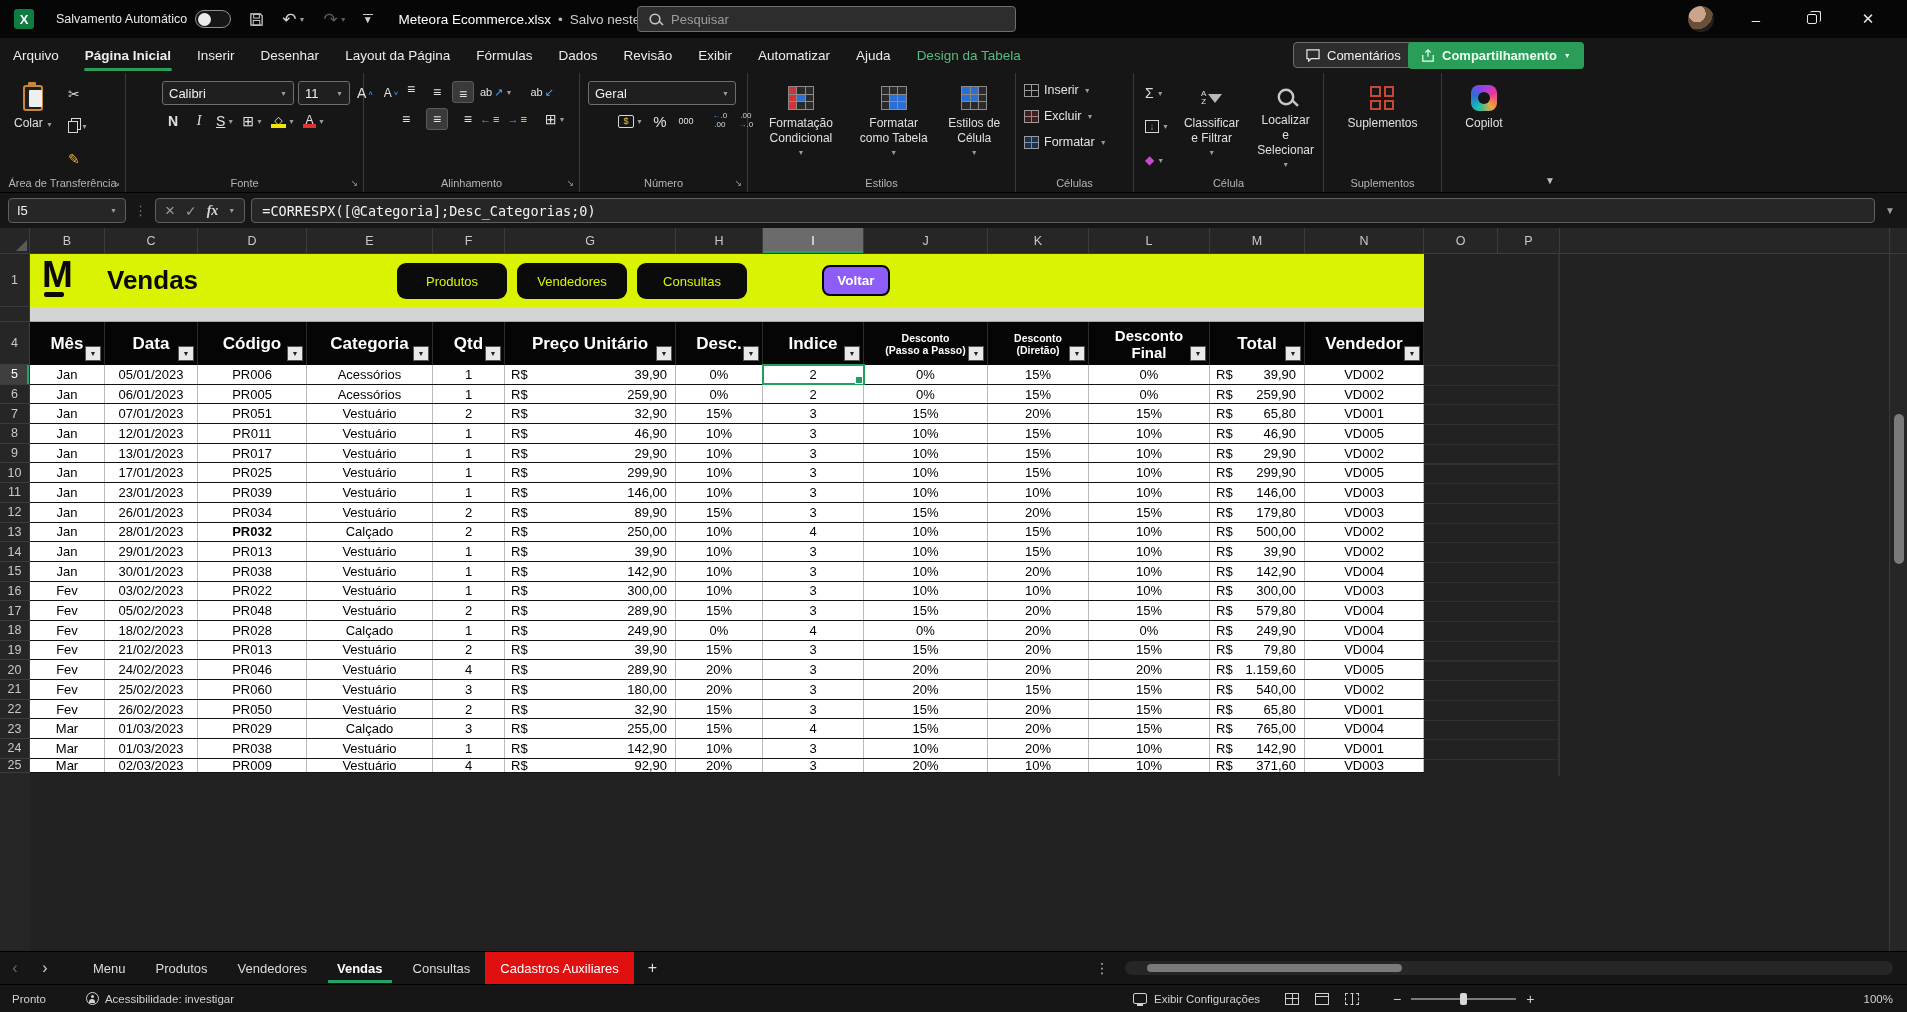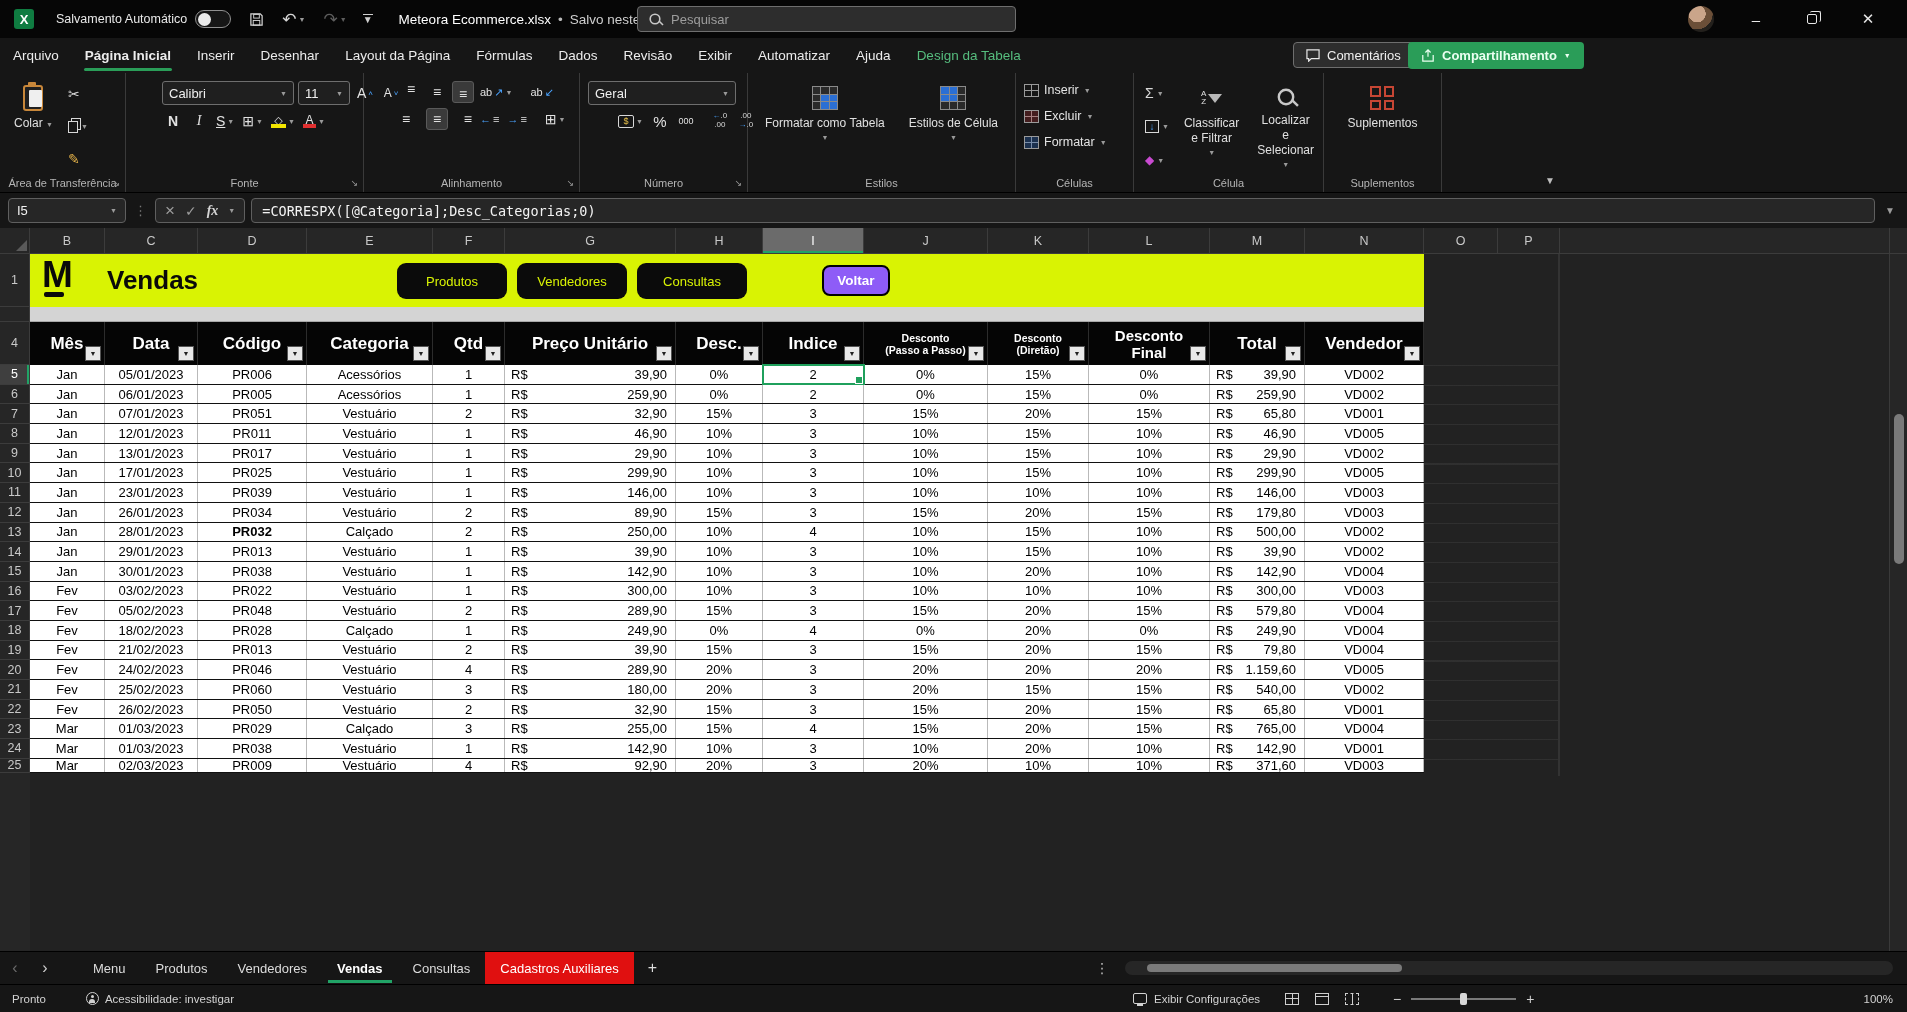--- a/index.html
+++ b/index.html
@@ -421,20 +421,37 @@
           </div>
       </div>
     </div>
     <span class="glabel">Número</span>
     <span class="launcher">↘</span>
   </div>
 
   <div class="rgroup" style="width:268px; justify-content:space-around">
     <div class="bigbtn">
       <div class="bicon">
+          <span class="grid3 gi-cf">
+            <span></span>
+            <span></span>
+            <span></span>
+            <span></span>
+            <span></span>
+            <span></span>
+            <span></span>
+            <span></span>
+            <span></span>
+          </span>
+        </div>
+      <span>Formatação Condicional</span>
+        <span class="caret">▼</span>
+    </div>
+    <div class="bigbtn">
+      <div class="bicon">
           <span class="grid3 gi-ft">
             <span></span>
             <span></span>
             <span></span>
             <span></span>
             <span></span>
             <span></span>
             <span></span>
             <span></span>
             <span></span>
@@ -526,20 +543,28 @@
             <span></span>
             <span></span>
             <span></span>
           </span>
         </div>
       <span>Suplementos</span>
     </div>
     <span class="glabel">Suplementos</span>
   </div>
 
+  <div class="rgroup" style="width:84px; justify-content:center; border-right:none">
+    <div class="bigbtn">
+      <div class="bicon">
+          <span class="copilot-ic"></span>
+        </div>
+      <span>Copilot</span>
+    </div>
+  </div>
 
   <span id="ribbon-collapse">▼</span>
 </div>
 
 <div id="formula-bar">
   <div class="namebox">
     <span>I5</span>
       <span class="caret">▼</span>
   </div>
   <span class="fb-dots">⋮</span>

